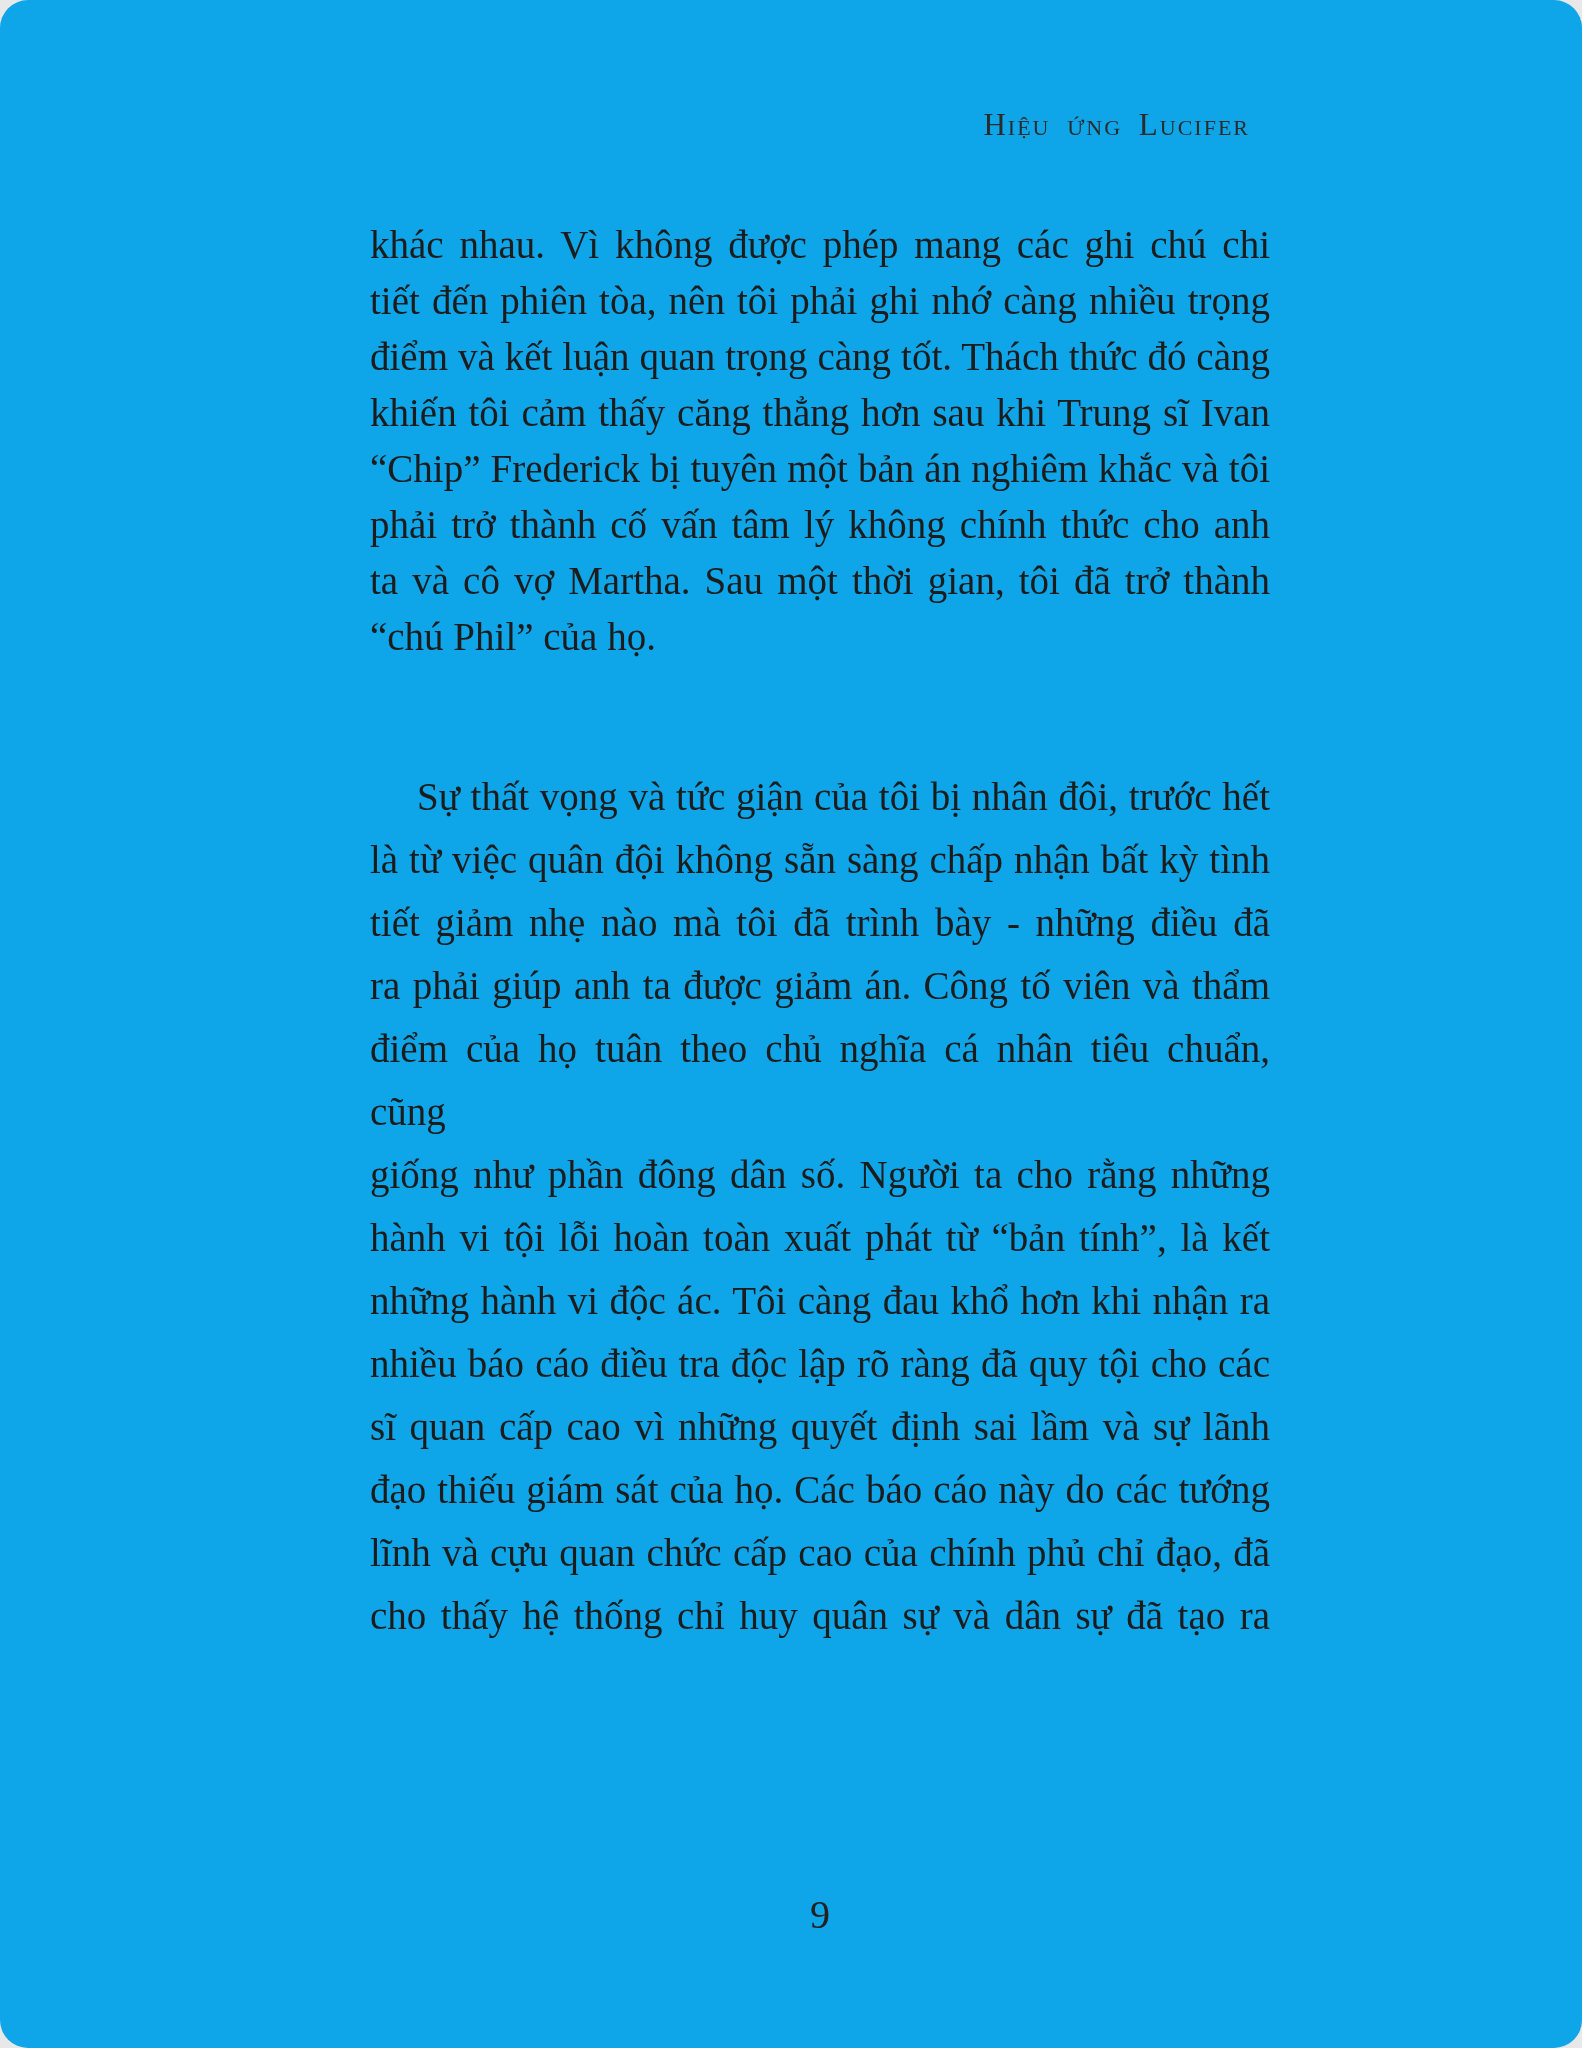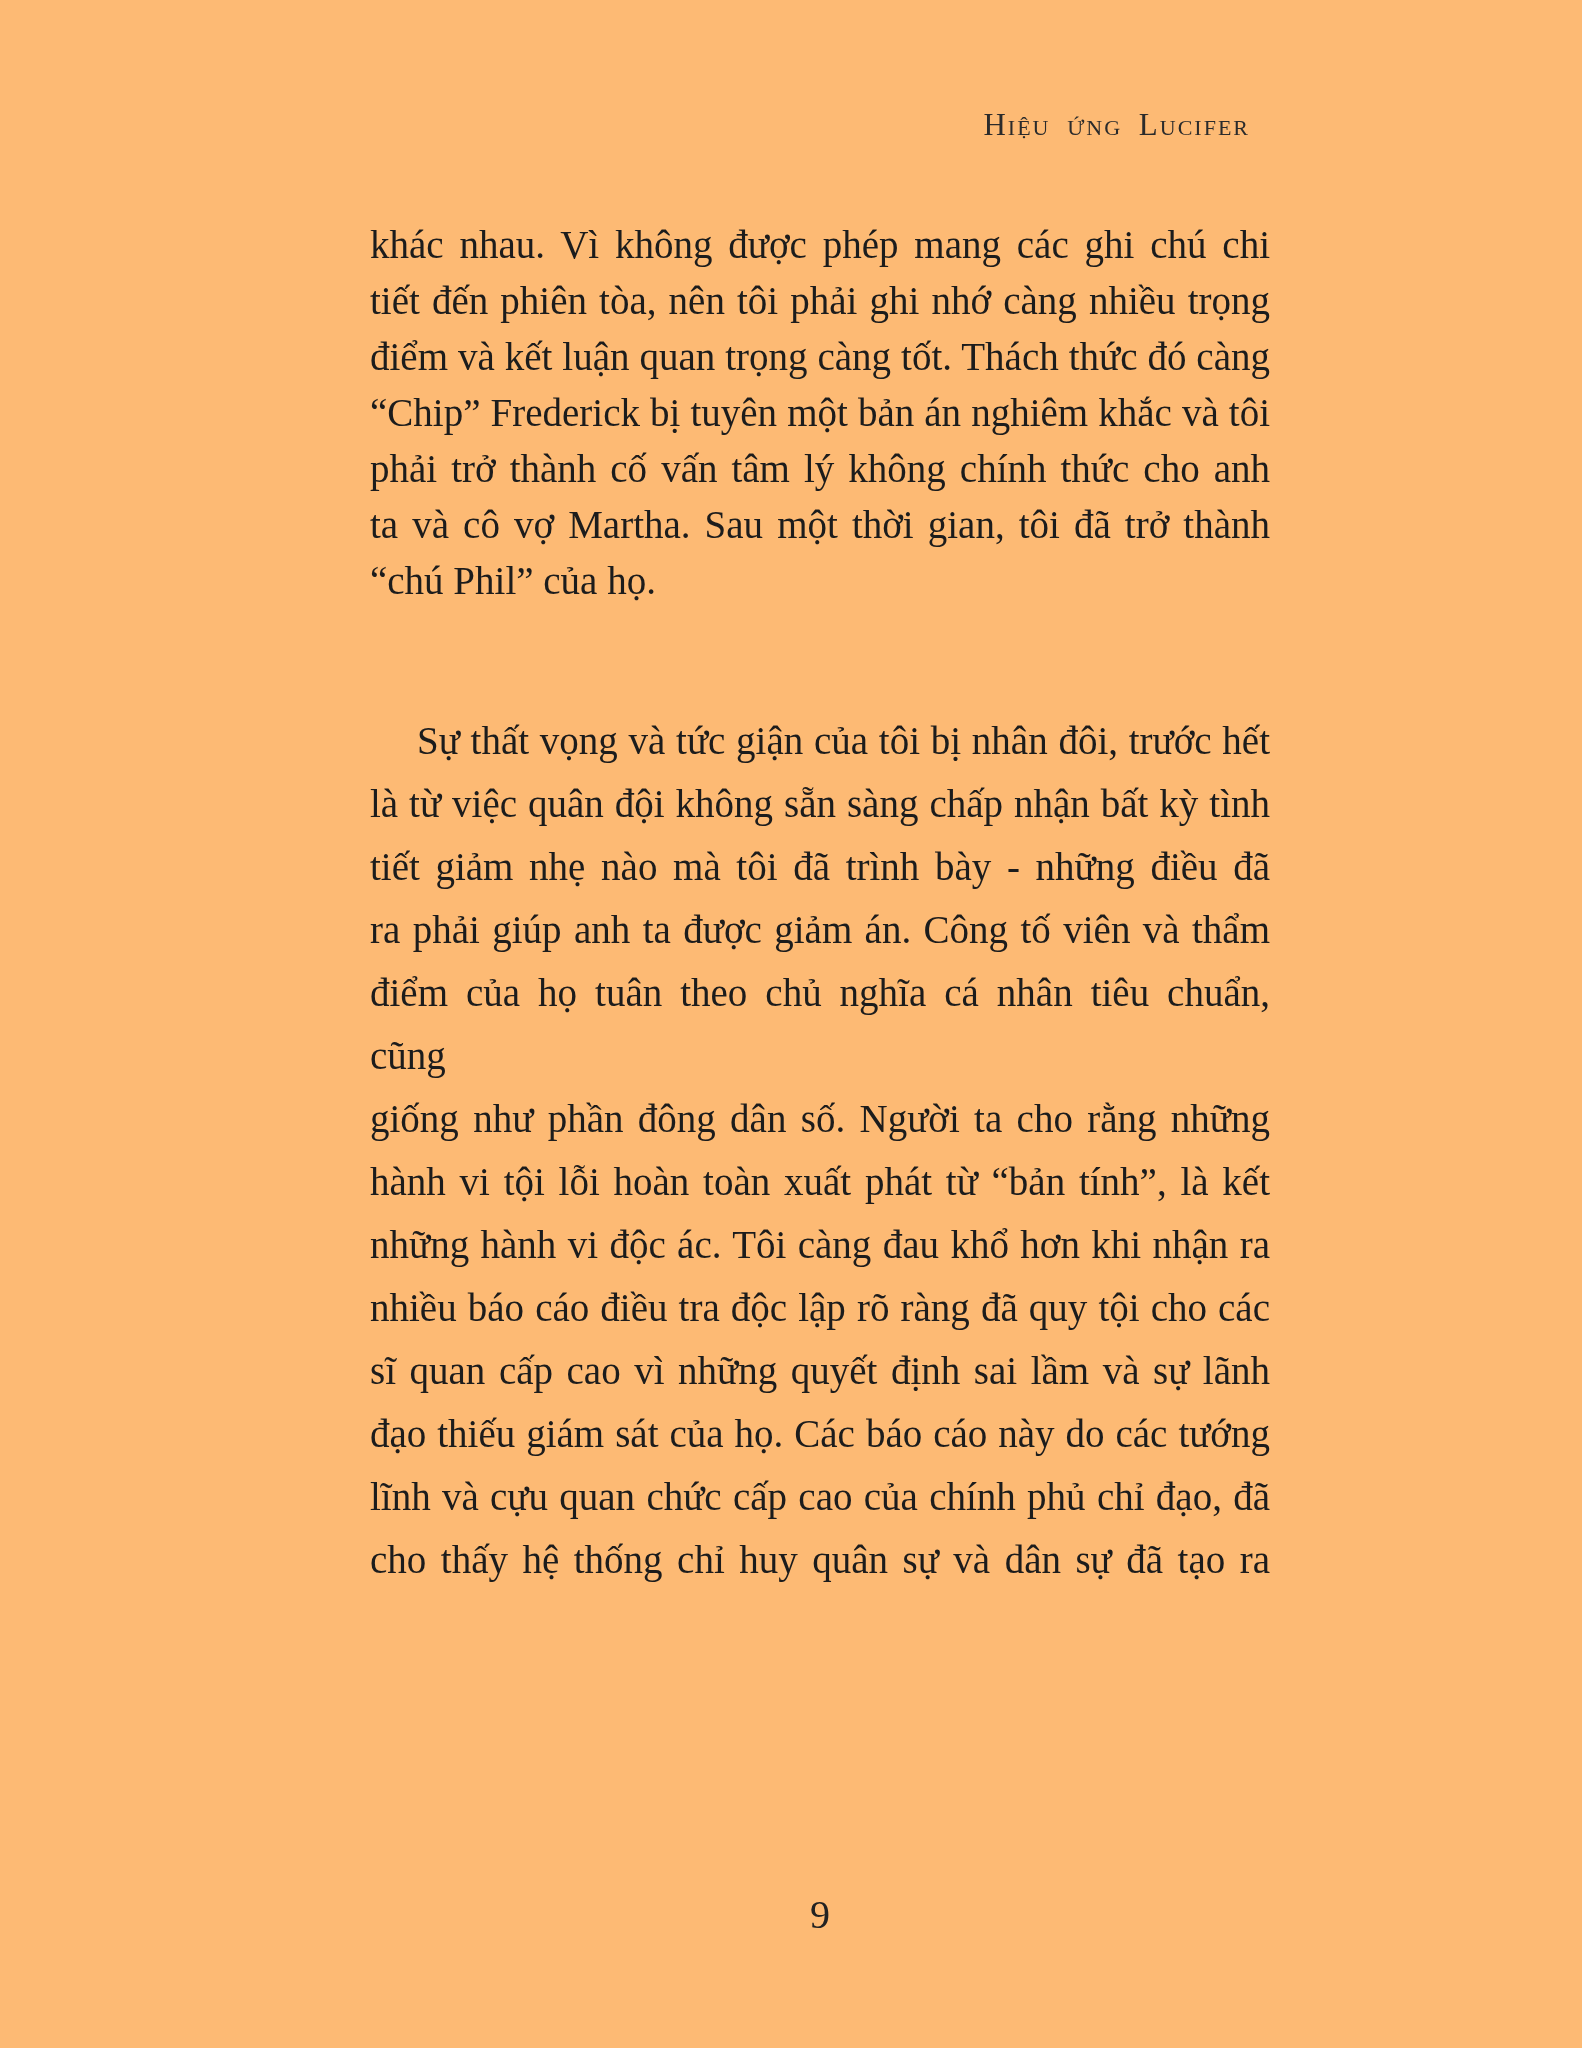--- a/index.html
+++ b/index.html
@@ -5,24 +5,25 @@
   html, body {
     margin: 0;
     padding: 0;
     background: #e8e8e8;
   }
   .book-page {
     position: relative;
     width: 1582px;
     height: 2048px;
     margin: 0 auto;
-    background: #fdba74;
+    background: #0ea5e9;
     font-family: "Liberation Serif", "DejaVu Serif", serif;
     color: #1c1c1c;
     overflow: hidden;
+    border-radius: 28px;
   }
   .running-head {
     position: absolute;
     top: 109px;
     left: 0;
     width: 1250px;
     text-align: right;
     font-variant: small-caps;
     font-size: 31px;
     line-height: 1;
@@ -78,20 +79,21 @@
 <div class="book-page">
 
   <div class="running-head">Hiệu ứng Lucifer</div>
 
   <div class="body-text">
 
     <div class="para para-1">
       <div class="line">khác nhau. Vì không được phép mang các ghi chú chi</div>
       <div class="line">tiết đến phiên tòa, nên tôi phải ghi nhớ càng nhiều trọng</div>
       <div class="line">điểm và kết luận quan trọng càng tốt. Thách thức đó càng</div>
+      <div class="line">khiến tôi cảm thấy căng thẳng hơn sau khi Trung sĩ Ivan</div>
       <div class="line">“Chip” Frederick bị tuyên một bản án nghiêm khắc và tôi</div>
       <div class="line">phải trở thành cố vấn tâm lý không chính thức cho anh</div>
       <div class="line">ta và cô vợ Martha. Sau một thời gian, tôi đã trở thành</div>
       <div class="line para-end">“chú Phil” của họ.</div>
     </div>
 
     <div class="para para-2">
       <div class="line indent-first">Sự thất vọng và tức giận của tôi bị nhân đôi, trước hết</div>
       <div class="line">là từ việc quân đội không sẵn sàng chấp nhận bất kỳ tình</div>
       <div class="line">tiết giảm nhẹ nào mà tôi đã trình bày - những điều đã</div>

